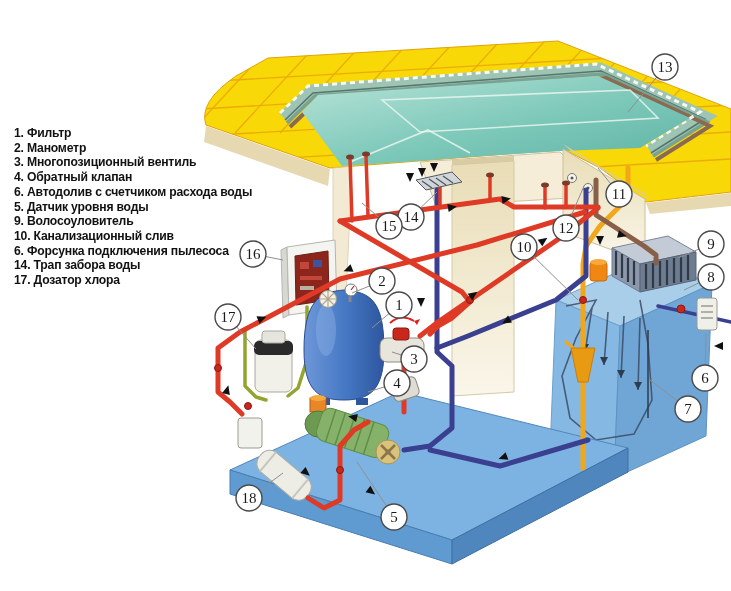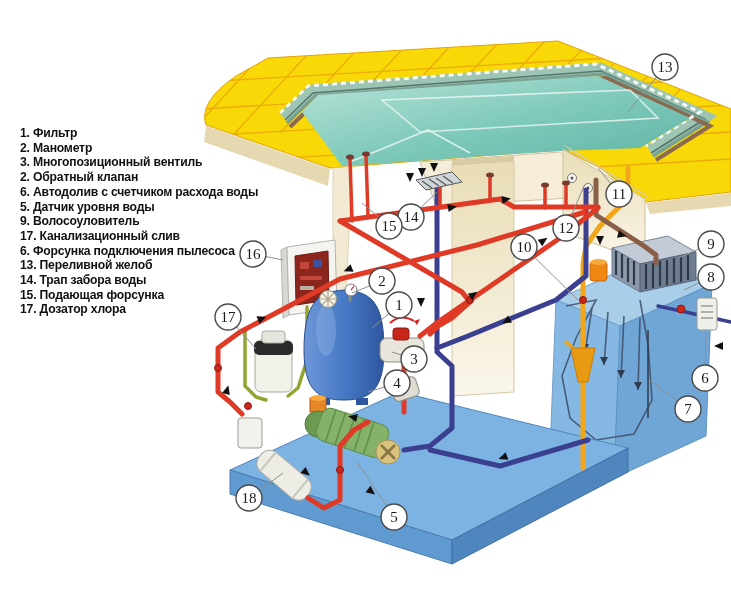--- a/index.html
+++ b/index.html
@@ -1,18 +1,18 @@
 <!DOCTYPE html>
 <html style="--c-supply: #DF3A26; --c-return: #3A3F90; --c-sewer: #F2A71B; --c-gutter: #8A5F48; --c-doser: #93A42F;"><head>
 <meta charset="utf-8">
 <style>
   html,body{margin:0;padding:0;background:#fff}
   .stage{position:relative;width:731px;height:591px;background:#fff;overflow:hidden;
          font-family:"Liberation Sans",sans-serif}
-  .legend{position:absolute;left:20px;top:126px;width:260px;color:#111;
+  .legend{position:absolute;left:14px;top:126px;width:260px;color:#111;
           font-size:12.2px;font-weight:bold;line-height:14.7px;white-space:nowrap}
   .legend div{letter-spacing:-0.2px}
   svg{position:absolute;left:0;top:0}
   .pipe{fill:none;stroke-width:5;stroke-linecap:round;stroke-linejoin:round}
   .thin{stroke-width:3.5}
   .red{stroke:var(--c-supply)}
   .navy{stroke:var(--c-return)}
   .yellow{stroke:var(--c-sewer)}
   .brown{stroke:var(--c-gutter)}
   .green{stroke:var(--c-doser)}
@@ -355,24 +355,22 @@
           <circle cx="249" cy="498" r="13"></circle>
           <text x="249" y="503">18</text>
         </g>
       </g>
 </svg>
 
 <div class="legend" id="legend">
       <div>1. Фильтр</div>
       <div>2. Манометр</div>
       <div>3. Многопозиционный вентиль</div>
-      <div>2. Обратный клапан</div>
+      <div>4. Обратный клапан</div>
       <div>6. Автодолив с счетчиком расхода воды</div>
       <div>5. Датчик уровня воды</div>
       <div>9. Волосоуловитель</div>
-      <div>17. Канализационный слив</div>
+      <div>10. Канализационный слив</div>
       <div>6. Форсунка подключения пылесоса</div>
-      <div>13. Переливной желоб</div>
       <div>14. Трап забора воды</div>
-      <div>15. Подающая форсунка</div>
       <div>17. Дозатор хлора</div>
     </div>
 </div>
 
 </body></html>

